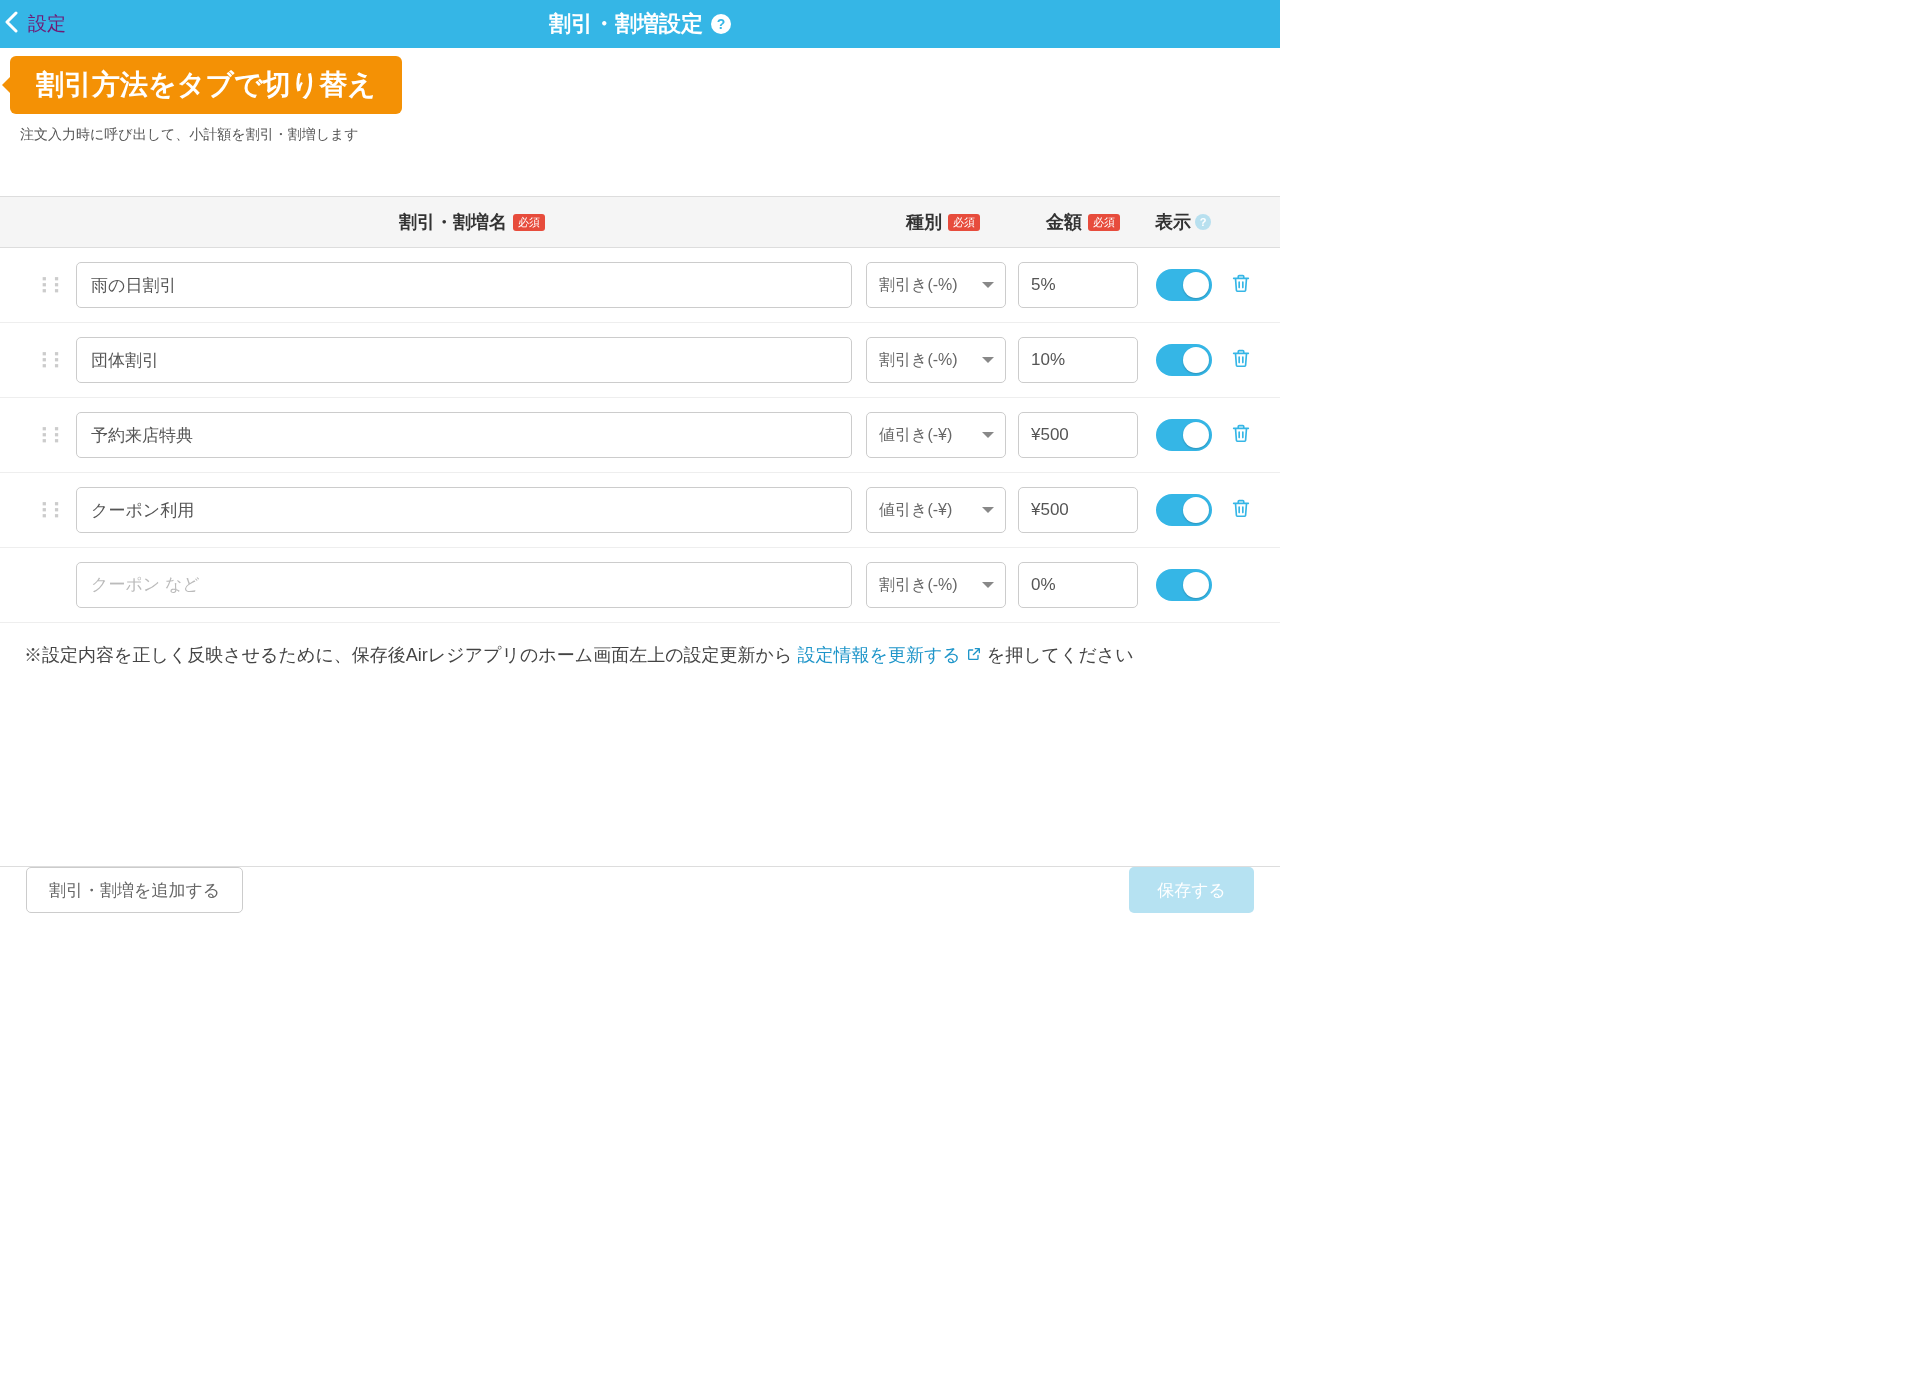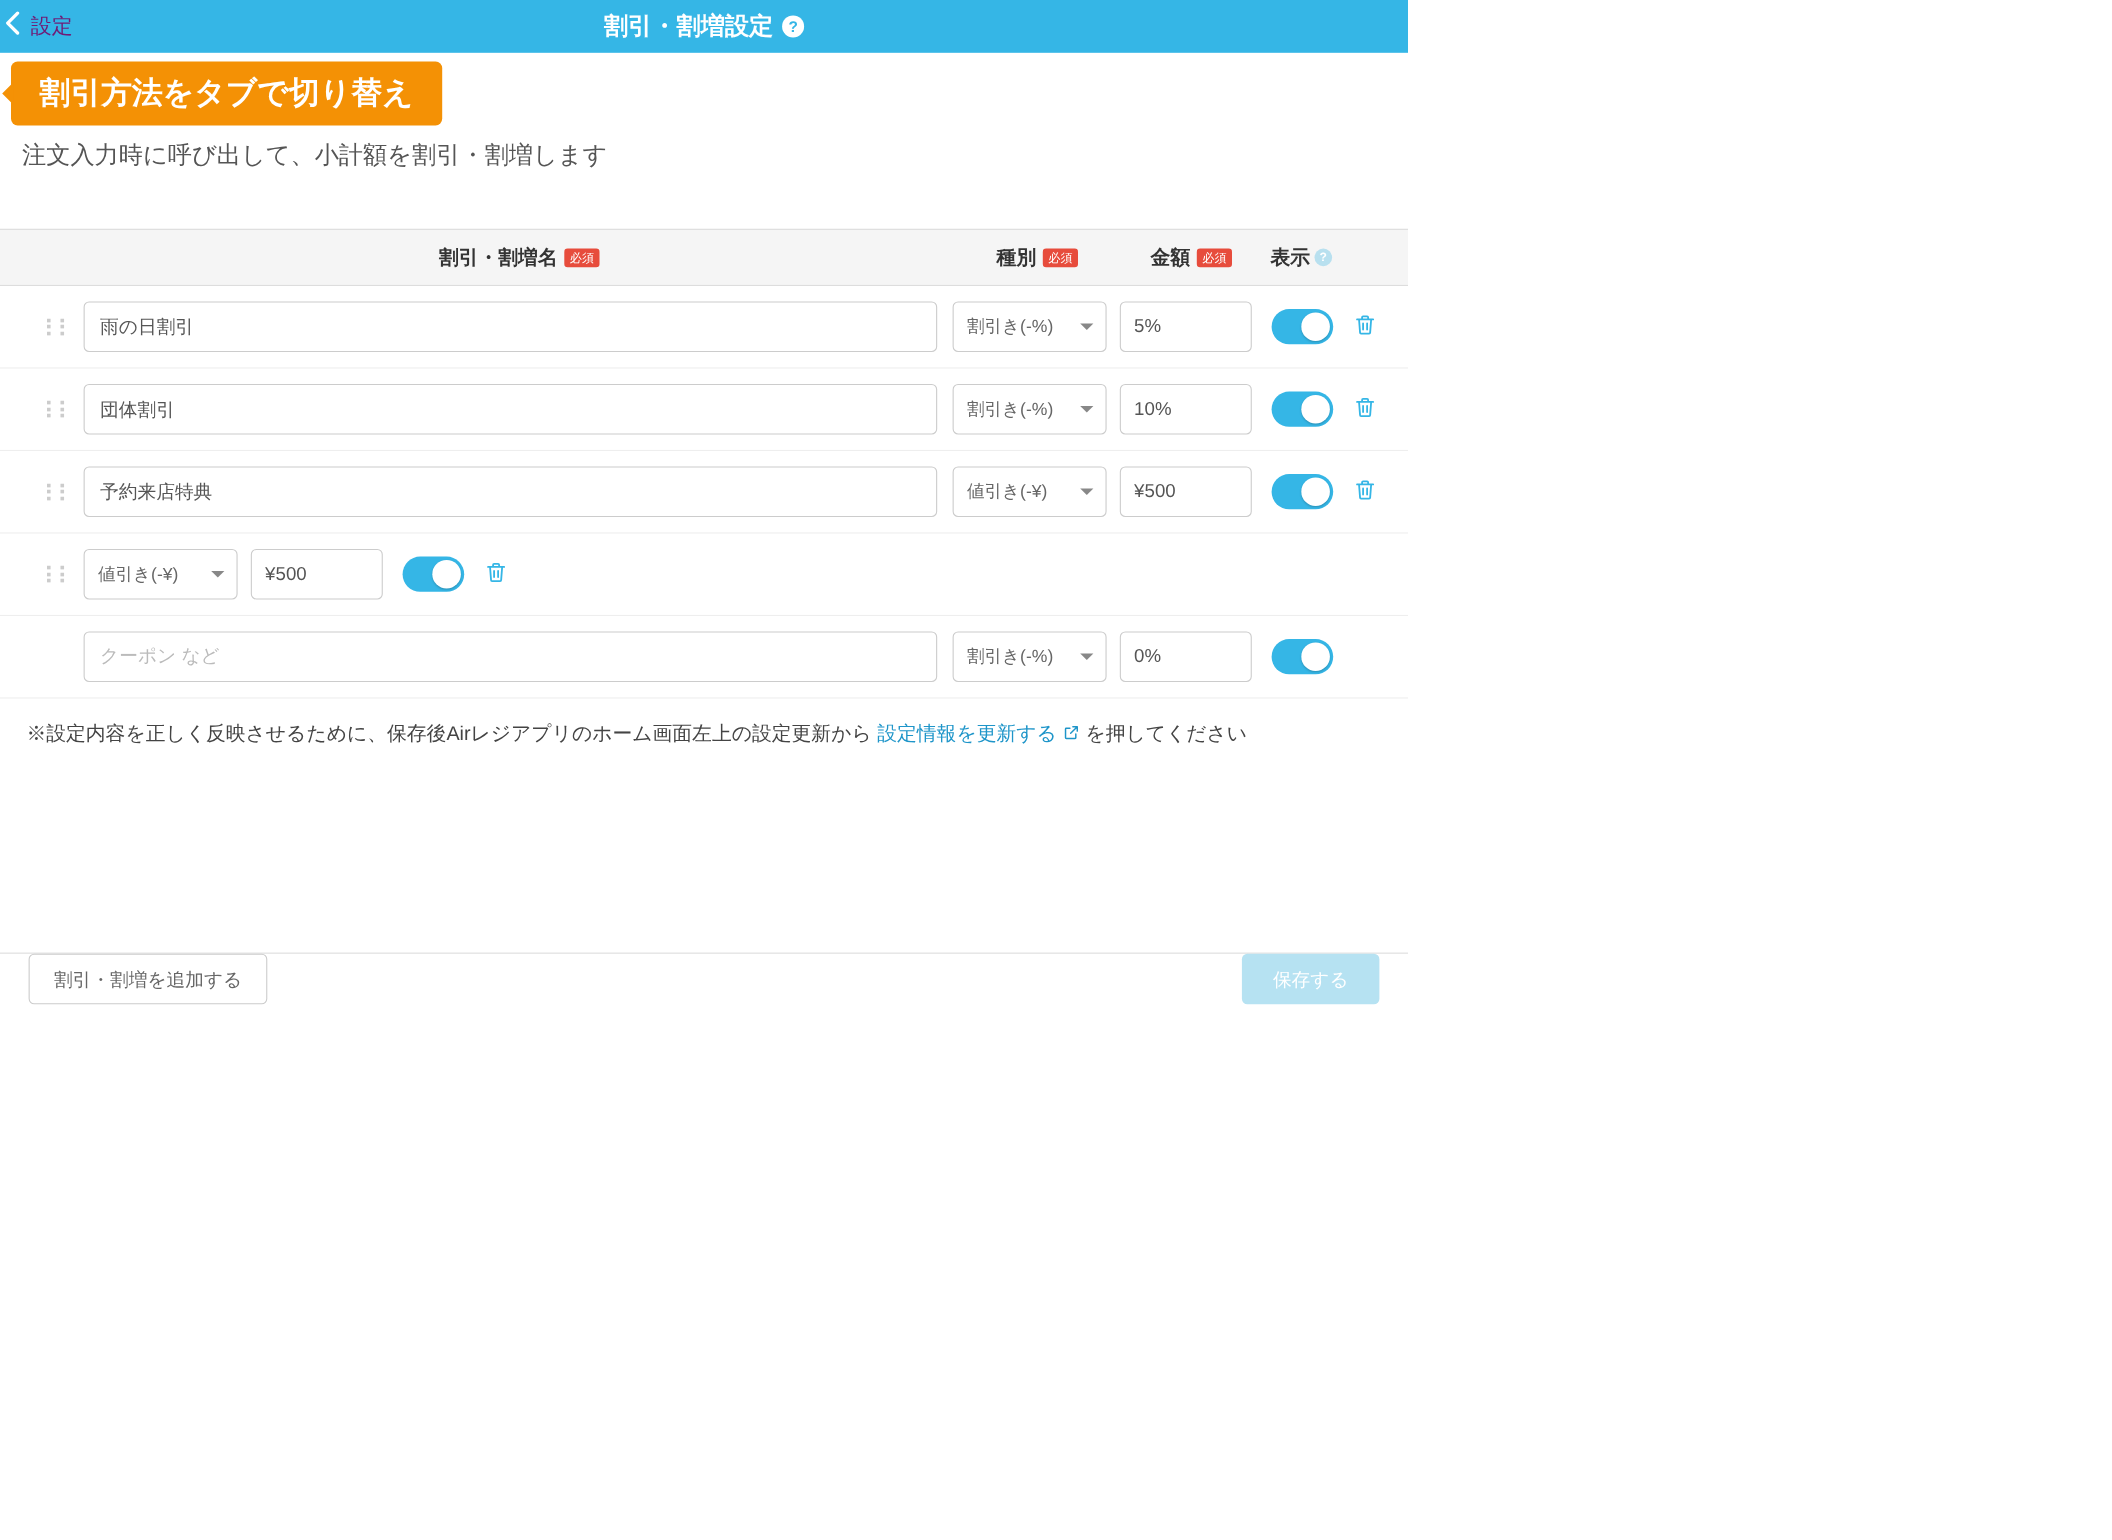--- a/index.html
+++ b/index.html
@@ -99,21 +99,21 @@
       content: "";
       position: absolute;
       left: -18px;
       top: 50%;
       transform: translateY(-50%);
       border: 10px solid transparent;
       border-right-color: #f49105;
     }
     .desc {
       padding: 12px 20px 20px;
-      font-size: 22px;
+      font-size: 14px;
       color: #555;
     }
     .table-header {
       background: #f5f5f5;
       border-top: 1px solid #ddd;
       border-bottom: 1px solid #ddd;
       display: flex;
       align-items: center;
       height: 52px;
       padding: 0 22px 0 42px;
@@ -356,20 +356,21 @@
     <input class="amount-input" value="¥500" style="">
     <div class="toggle"></div>
     <div class="trash ">
       <svg width="22" height="22" viewBox="0 0 24 24" fill="none">
           <path d="M4 7h16M9 7V5a1 1 0 0 1 1-1h4a1 1 0 0 1 1 1v2M6 7l1 13a1 1 0 0 0 1 1h8a1 1 0 0 0 1-1l1-13M10 11v6M14 11v6" stroke="#35b6e6" stroke-width="1.8" stroke-linecap="round" stroke-linejoin="round"></path>
         </svg>
     </div>
     </div>
     <div class="row">
     <div class="drag ">▪ ▪<br>▪ ▪<br>▪ ▪</div>
+    <input class="name-input" value="クーポン利用" placeholder="" style="">
     <div class="select-wrap">
       <button class="sel-btn">値引き(-¥)</button>
     </div>
     <input class="amount-input" value="¥500" style="">
     <div class="toggle"></div>
     <div class="trash ">
       <svg width="22" height="22" viewBox="0 0 24 24" fill="none">
           <path d="M4 7h16M9 7V5a1 1 0 0 1 1-1h4a1 1 0 0 1 1 1v2M6 7l1 13a1 1 0 0 0 1 1h8a1 1 0 0 0 1-1l1-13M10 11v6M14 11v6" stroke="#35b6e6" stroke-width="1.8" stroke-linecap="round" stroke-linejoin="round"></path>
         </svg>
     </div>

